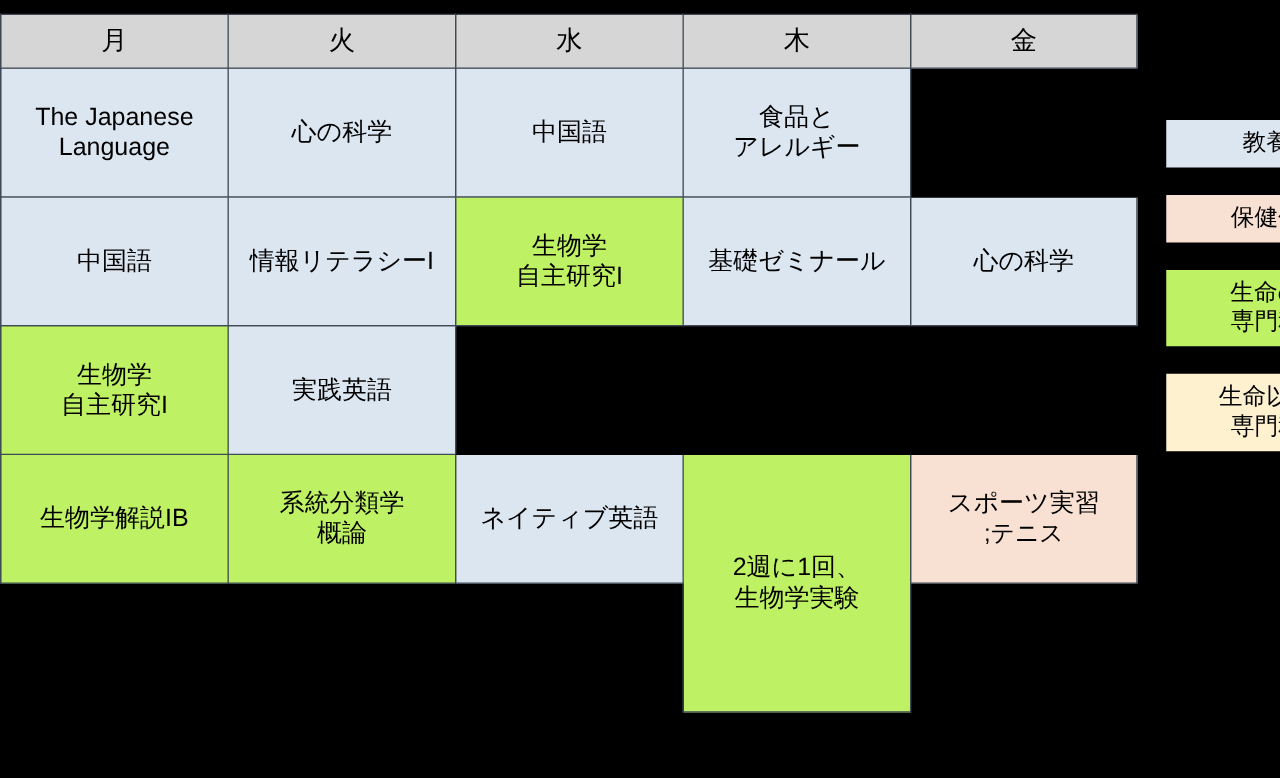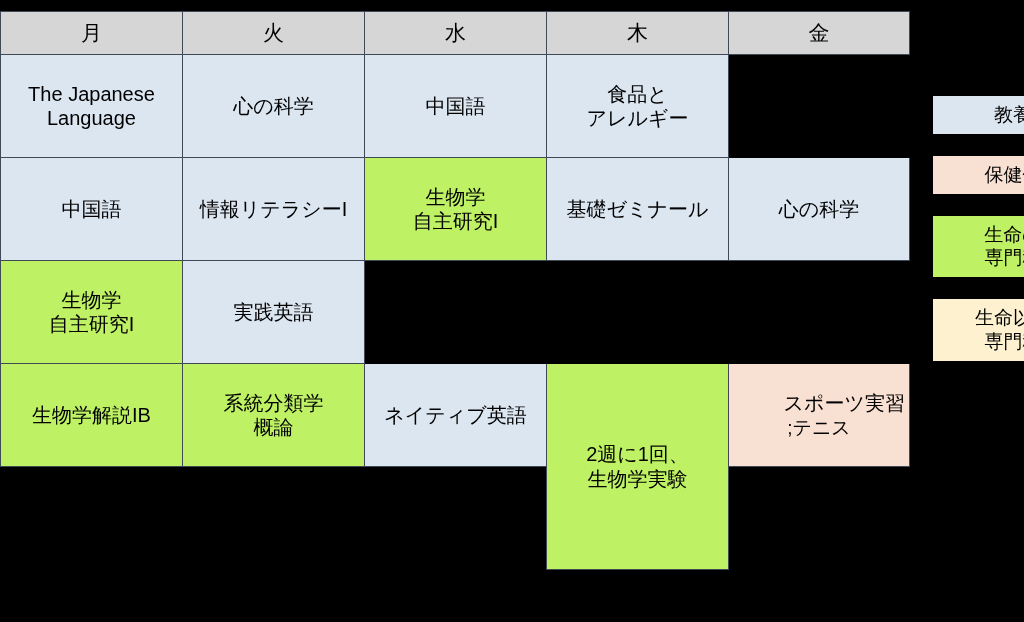--- a/index.html
+++ b/index.html
@@ -59,21 +59,21 @@
     font-weight: 400;
   }
 
   
   .fill-blue   { background: #dce6f1; }
   .fill-green  { background: #bef264; }
   .fill-peach  { background: #f8e0d3; }
   .fill-yellow { background: #fdf1cf; }
   .fill-empty  { background: #000000; border-color: #000000 !important; }
 
-  .cell-main { display: block; text-align: right; }
+  .cell-main { display: block; }
   .cell-sub  { display: block; font-size: 19px; }
 
   .span-two { height: 197px; }
 
   
   .row-tall td { height: 98px; }
 
   
   .legend {
     position: absolute;

